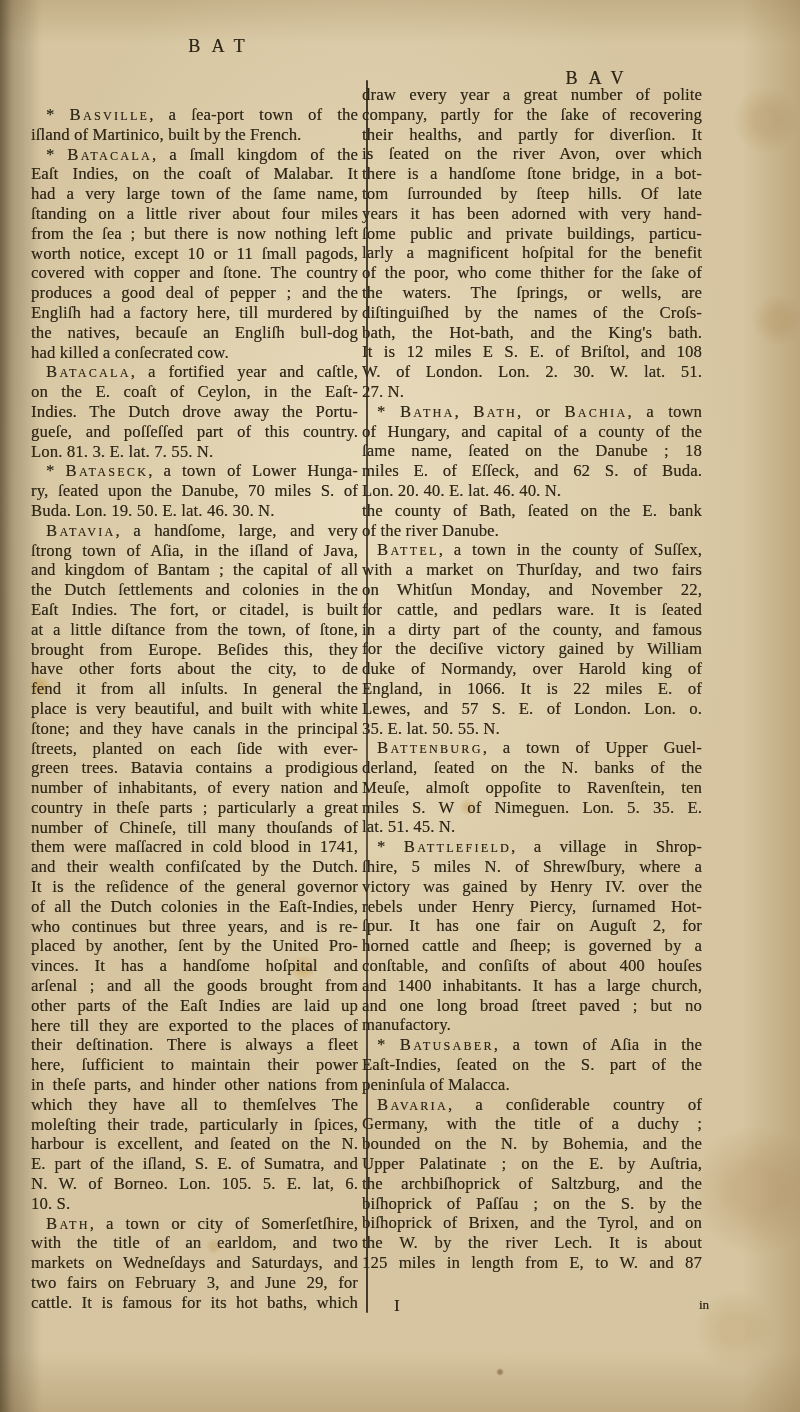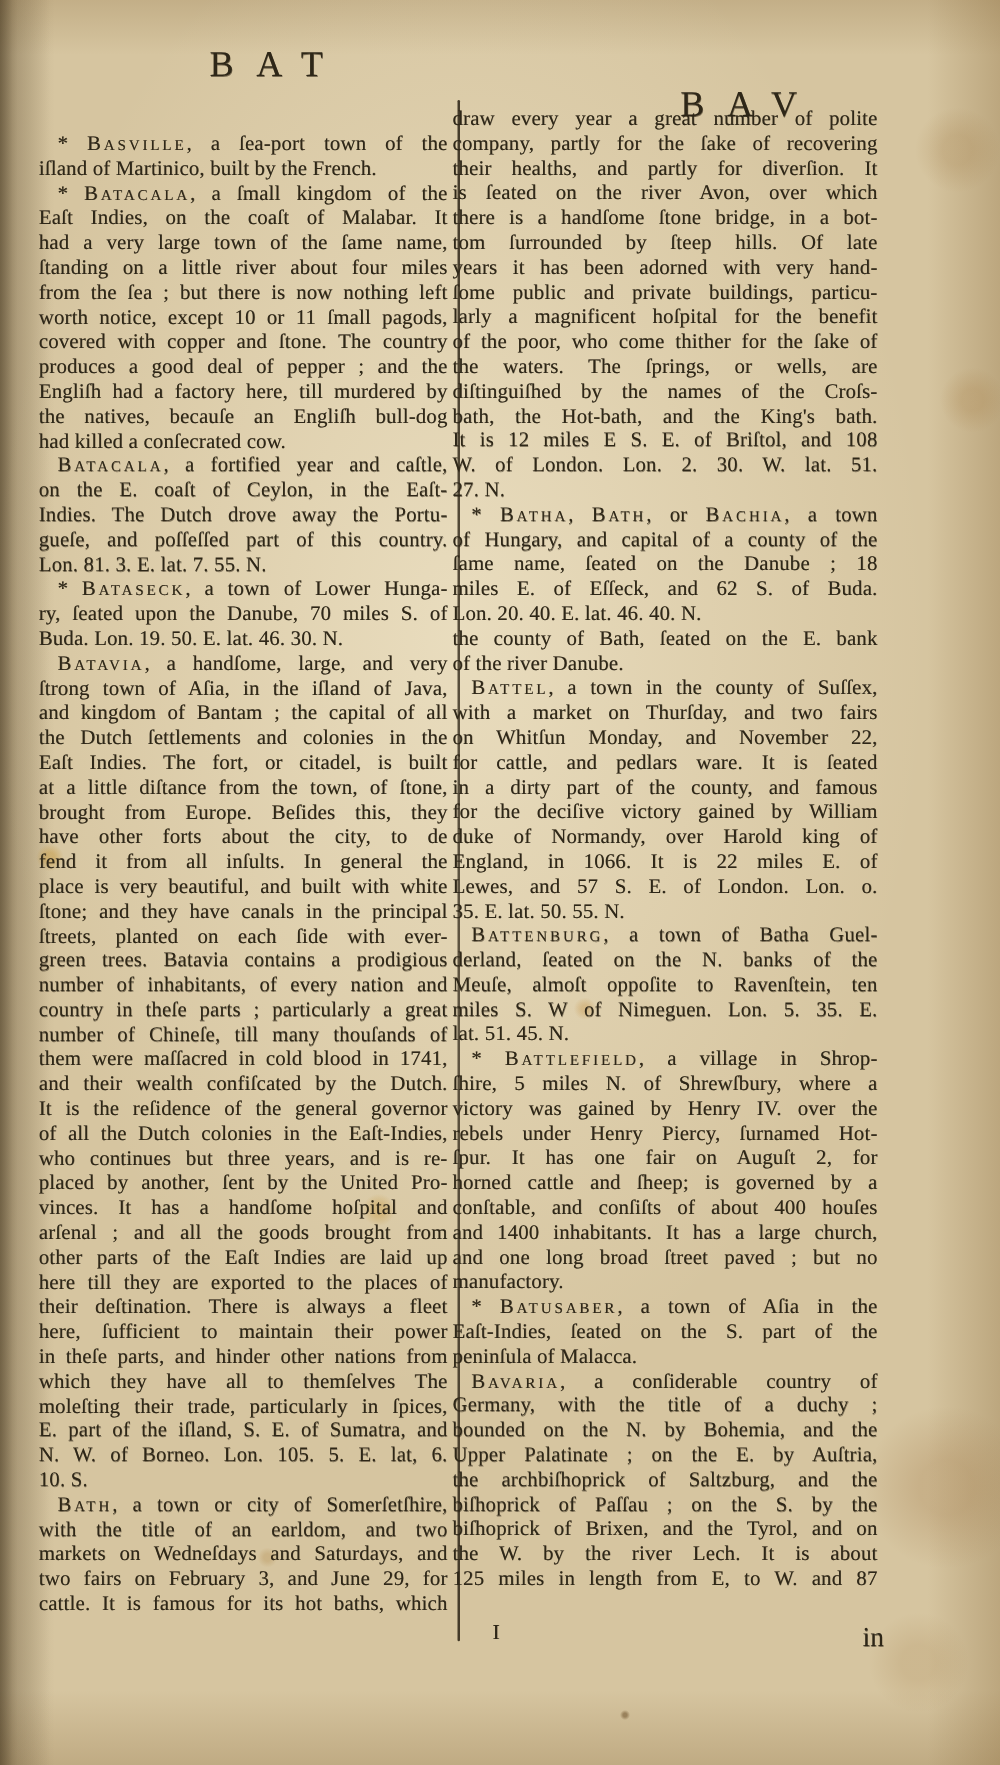--- a/index.html
+++ b/index.html
@@ -27,21 +27,21 @@
       radial-gradient(circle at 766px 120px, rgba(150,108,52,0.18) 0 12px, rgba(150,108,52,0) 34px),
       radial-gradient(circle at 500px 1372px,rgba(110,82,44,0.55) 0 1.5px, rgba(110,82,44,0) 4px),
       radial-gradient(circle at 214px 1246px,rgba(170,125,55,0.25) 0 3px,  rgba(170,125,55,0) 8px),
       radial-gradient(circle at 735px 1330px,rgba(150,108,52,0.15) 0 14px, rgba(150,108,52,0) 40px);
   }
   .gutter{
     position:absolute;left:0;top:0;width:46px;height:1412px;pointer-events:none;
     background:linear-gradient(90deg, rgba(58,44,22,0.35) 0px, rgba(90,70,40,0.18) 10px, rgba(90,70,40,0) 44px);
   }
   .running-head{
-    position:absolute;top:36px;font-size:29px;letter-spacing:0.62em;
+    position:absolute;top:36px;font-size:18px;letter-spacing:0.62em;
     text-shadow:0.3px 0.3px 0.5px rgba(40,30,15,0.55);
     white-space:nowrap;
   }
   .running-head.left{left:222px;transform:translateX(-50%);}
   .running-head.right{left:600px;transform:translateX(-50%);margin-top:32px;}
   .col-rule{
     position:absolute;left:366px;top:80px;width:1.7px;height:1233px;
     background:linear-gradient(180deg, rgba(52,43,28,0.9), rgba(52,43,28,0.75) 60%, rgba(52,43,28,0.9));
     border-radius:1px;
   }
@@ -55,21 +55,21 @@
     text-shadow:0.3px 0.3px 0.5px rgba(40,30,15,0.5);
   }
   .line.nj{text-align-last:left;}
   .line.ind{text-indent:15px;}
   .hw{font-variant:small-caps;letter-spacing:0.14em;}
   .signature{
     position:absolute;left:394px;top:1296px;font-size:17px;
     text-shadow:0.3px 0.3px 0.5px rgba(40,30,15,0.5);
   }
   .catchword{
-    position:absolute;left:690px;top:1297px;width:28px;text-align:left;font-size:22px;
+    position:absolute;left:690px;top:1297px;width:28px;text-align:center;font-size:13px;
     text-shadow:0.3px 0.3px 0.5px rgba(40,30,15,0.5);
   }
 </style>
 </head>
 <body>
 
 <div class="page">
   <div class="gutter"></div>
   <div class="stains"></div>
 
@@ -124,20 +124,21 @@
       <div class="line"><span>placed by another, ſent by the United Pro-</span></div>
       <div class="line"><span>vinces. It has a handſome hoſpital and</span></div>
       <div class="line"><span>arſenal ; and all the goods brought from</span></div>
       <div class="line"><span>other parts of the Eaſt Indies are laid up</span></div>
       <div class="line"><span>here till they are exported to the places of</span></div>
       <div class="line"><span>their deſtination. There is always a fleet</span></div>
       <div class="line"><span>here, ſufficient to maintain their power</span></div>
       <div class="line"><span>in theſe parts, and hinder other nations from</span></div>
       <div class="line"><span>which they have all to themſelves The</span></div>
       <div class="line"><span>moleſting their trade, particularly in ſpices,</span></div>
+      <div class="line"><span>harbour is excellent, and ſeated on the N.</span></div>
       <div class="line"><span>E. part of the iſland, S. E. of Sumatra, and</span></div>
       <div class="line"><span>N. W. of Borneo. Lon. 105. 5. E. lat, 6.</span></div>
       <div class="line nj"><span>10. S.</span></div>
       <div class="line ind"><span class="hw">Bath</span><span>, a town or city of Somerſetſhire,</span></div>
       <div class="line"><span>with the title of an earldom, and two</span></div>
       <div class="line"><span>markets on Wedneſdays and Saturdays, and</span></div>
       <div class="line"><span>two fairs on February 3, and June 29, for</span></div>
       <div class="line"><span>cattle. It is famous for its hot baths, which</span></div>
     </div>
   <div class="col col-right">
@@ -167,21 +168,21 @@
       <div class="line ind"><span class="hw">Battel</span><span>, a town in the county of Suſſex,</span></div>
       <div class="line"><span>with a market on Thurſday, and two fairs</span></div>
       <div class="line"><span>on Whitſun Monday, and November 22,</span></div>
       <div class="line"><span>for cattle, and pedlars ware. It is ſeated</span></div>
       <div class="line"><span>in a dirty part of the county, and famous</span></div>
       <div class="line"><span>for the deciſive victory gained by William</span></div>
       <div class="line"><span>duke of Normandy, over Harold king of</span></div>
       <div class="line"><span>England, in 1066. It is 22 miles E. of</span></div>
       <div class="line"><span>Lewes, and 57 S. E. of London. Lon. o.</span></div>
       <div class="line nj"><span>35. E. lat. 50. 55. N.</span></div>
-      <div class="line ind"><span class="hw">Battenburg</span><span>, a town of Batha Guel-</span></div>
+      <div class="line ind"><span class="hw">Battenburg</span><span>, a town of Upper Guel-</span></div>
       <div class="line"><span>derland, ſeated on the N. banks of the</span></div>
       <div class="line"><span>Meuſe, almoſt oppoſite to Ravenſtein, ten</span></div>
       <div class="line"><span>miles S. W of Nimeguen. Lon. 5. 35. E.</span></div>
       <div class="line nj"><span>lat. 51. 45. N.</span></div>
       <div class="line ind"><span>* </span><span class="hw">Battlefield</span><span>, a village in Shrop-</span></div>
       <div class="line"><span>ſhire, 5 miles N. of Shrewſbury, where a</span></div>
       <div class="line"><span>victory was gained by Henry IV. over the</span></div>
       <div class="line"><span>rebels under Henry Piercy, ſurnamed Hot-</span></div>
       <div class="line"><span>ſpur. It has one fair on Auguſt 2, for</span></div>
       <div class="line"><span>horned cattle and ſheep; is governed by a</span></div>

